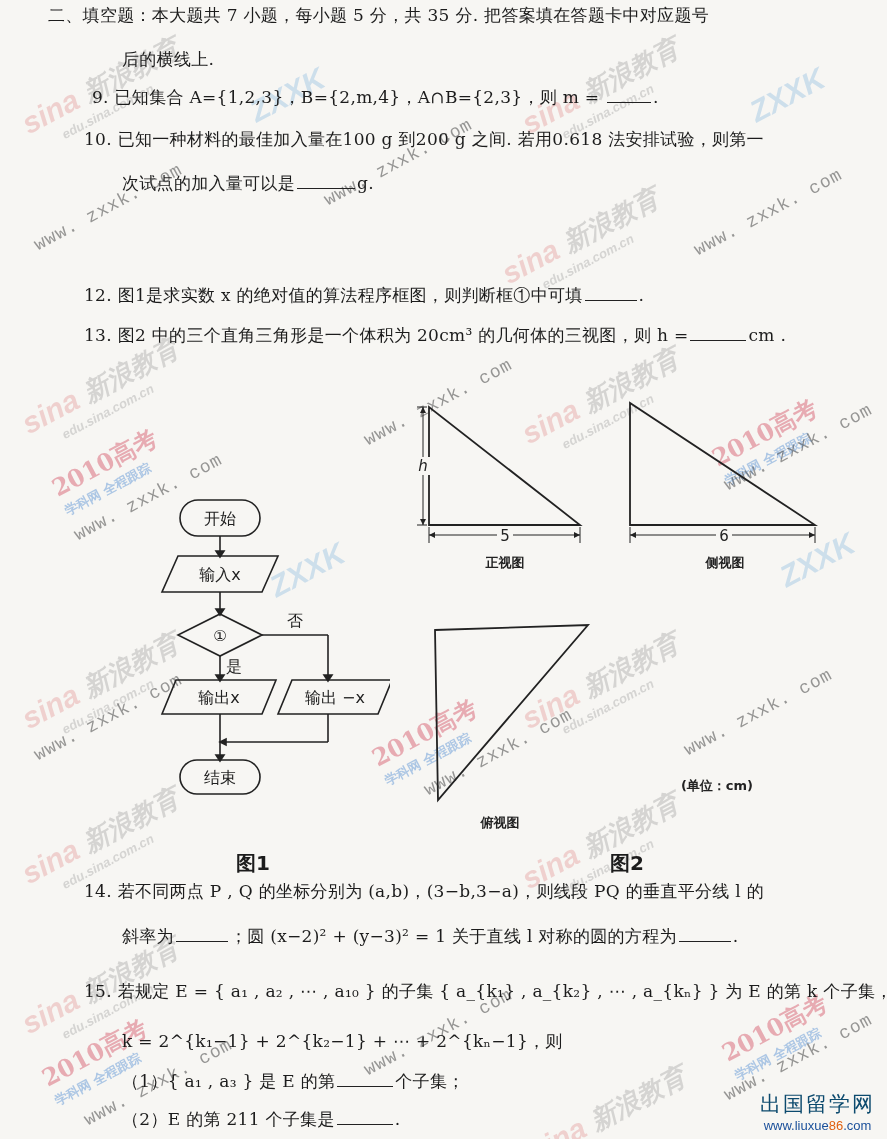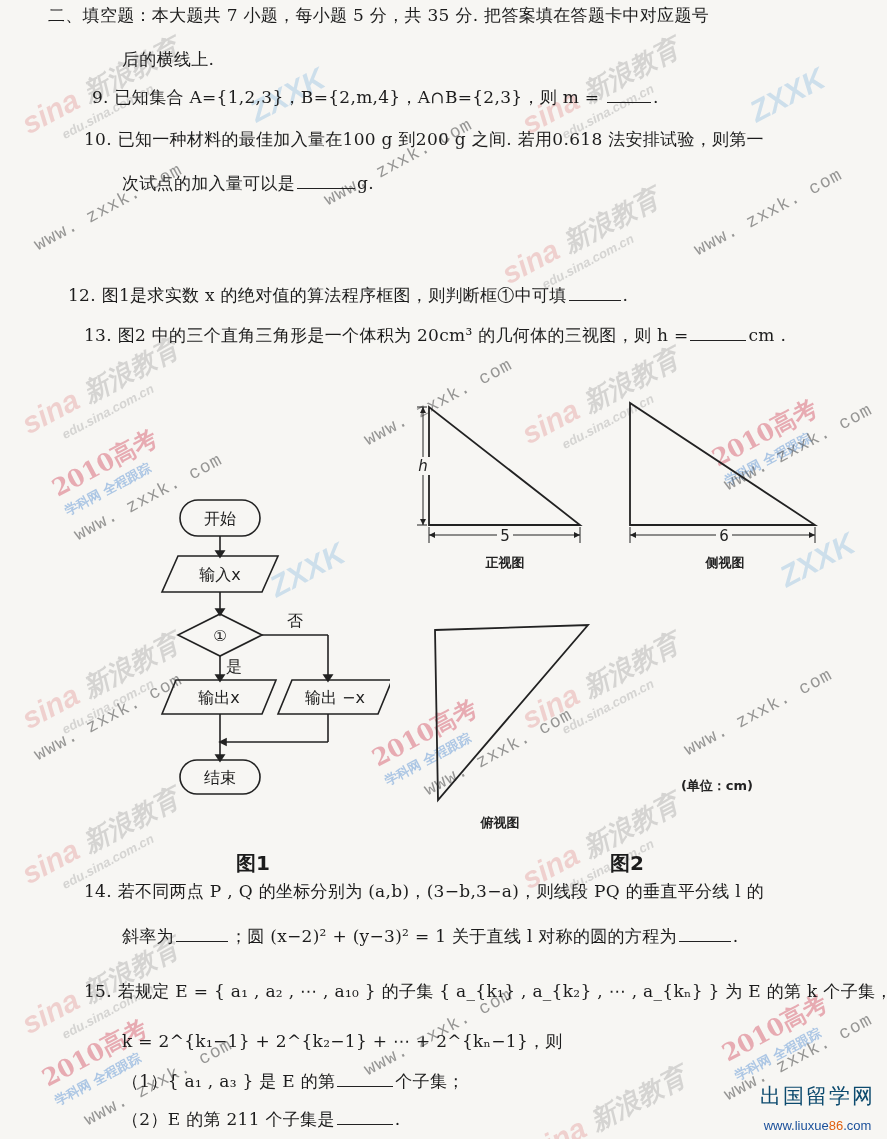--- a/index.html
+++ b/index.html
@@ -24,21 +24,21 @@
   .wm-sina { color: rgba(220,110,110,0.28); font-family: "Liberation Sans", sans-serif; font-size: 30px; font-weight: bold; font-style: italic; }
   .wm-sina-cn { color: rgba(150,150,150,0.35); font-size: 26px; font-family: "DejaVu Sans", sans-serif; }
   .wm-sina-sub { color: rgba(150,150,150,0.35); font-family: "Liberation Sans", sans-serif; font-size: 13px; font-style: italic; display:block; margin-left: 30px; }
   .wm-zxxk { color: rgba(110,170,220,0.30); font-family: "Liberation Sans", sans-serif; font-size: 30px; font-weight: bold; font-style: italic; }
   .wm-gk { color: rgba(210,80,100,0.45); font-family: "DejaVu Serif", serif; font-size: 24px; font-weight: bold; }
   .wm-gk-sub { color: rgba(80,140,210,0.45); font-size: 13px; font-family: "DejaVu Sans", sans-serif; display:block; }
   .figure-label { position: absolute; font-size: 20px; font-weight: bold; font-family: "DejaVu Sans", sans-serif; }
   svg text { font-family: "DejaVu Sans", sans-serif; }
   .footer-logo { position: absolute; right: 12px; bottom: 6px; text-align: center; }
   .footer-cn { font-family: "DejaVu Sans", sans-serif; font-size: 21px; color: #0c4a6e; letter-spacing: 2px; }
-  .footer-url { font-family: "Liberation Sans", sans-serif; font-size: 13px; color: #1a4f9a; margin-top: 8px; }
+  .footer-url { font-family: "Liberation Sans", sans-serif; font-size: 13px; color: #1a4f9a; }
   .footer-url .hl { color: #e06010; }
 </style>
 </head>
 <body>
 
 <div class="page">
 
   <div class="wm wm-sina" style="left:40px;top:105px;"><span>sina</span> <span class="wm-sina-cn">新浪教育</span><span class="wm-sina-sub">edu.sina.com.cn</span></div>
   <div class="wm wm-zxxk" style="left:260px;top:95px;">ZXXK</div>
   <div class="wm wm-sina" style="left:540px;top:105px;"><span>sina</span> <span class="wm-sina-cn">新浪教育</span><span class="wm-sina-sub">edu.sina.com.cn</span></div>
@@ -83,21 +83,21 @@
 
   <div class="line" style="left:84px;top:128px;">
     <span>10.</span>
     <span>已知一种材料的最佳加入量在100 g 到200 g 之间. 若用0.618 法安排试验，则第一</span>
   </div>
   <div class="line" style="left:122px;top:172px;">
     <span>次试点的加入量可以是</span><span class="blank" style="width:58px;"></span><span>g.</span>
   </div>
 
 
-  <div class="line" style="left:68px;top:284px;">
+  <div class="line" style="left:84px;top:284px;">
     <span>12.</span>
     <span>图1是求实数 x 的绝对值的算法程序框图，则判断框①中可填</span><span class="blank" style="width:52px;"></span><span>.</span>
   </div>
 
   <div class="line" style="left:84px;top:324px;">
     <span>13.</span>
     <span>图2 中的三个直角三角形是一个体积为 20cm³ 的几何体的三视图，则 h =</span><span class="blank" style="width:56px;"></span><span>cm .</span>
   </div>
 
   <svg style="position:absolute;left:150px;top:490px;" width="240" height="310" viewBox="0 0 240 310">

